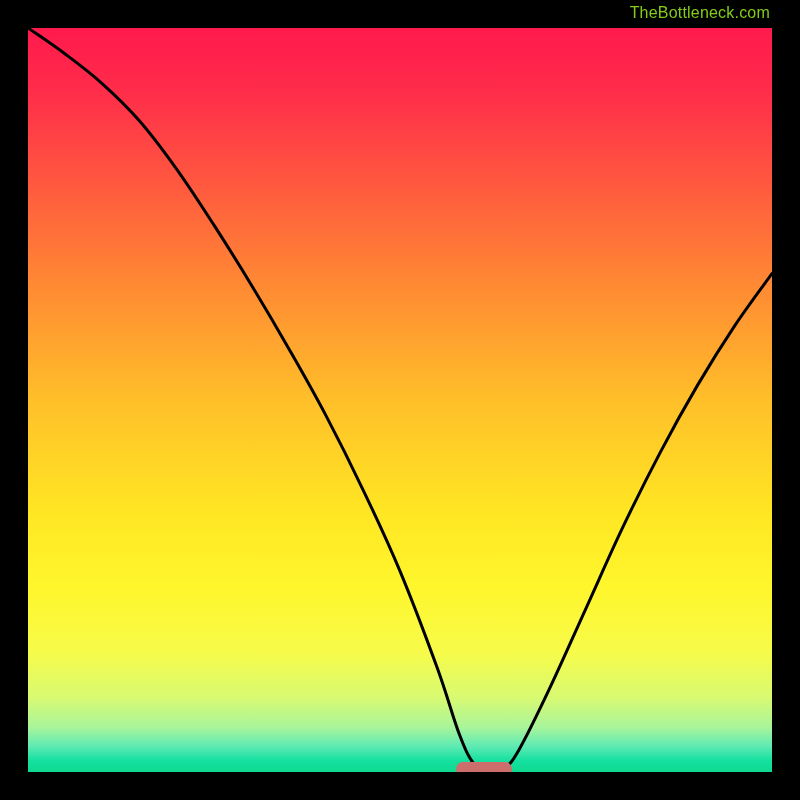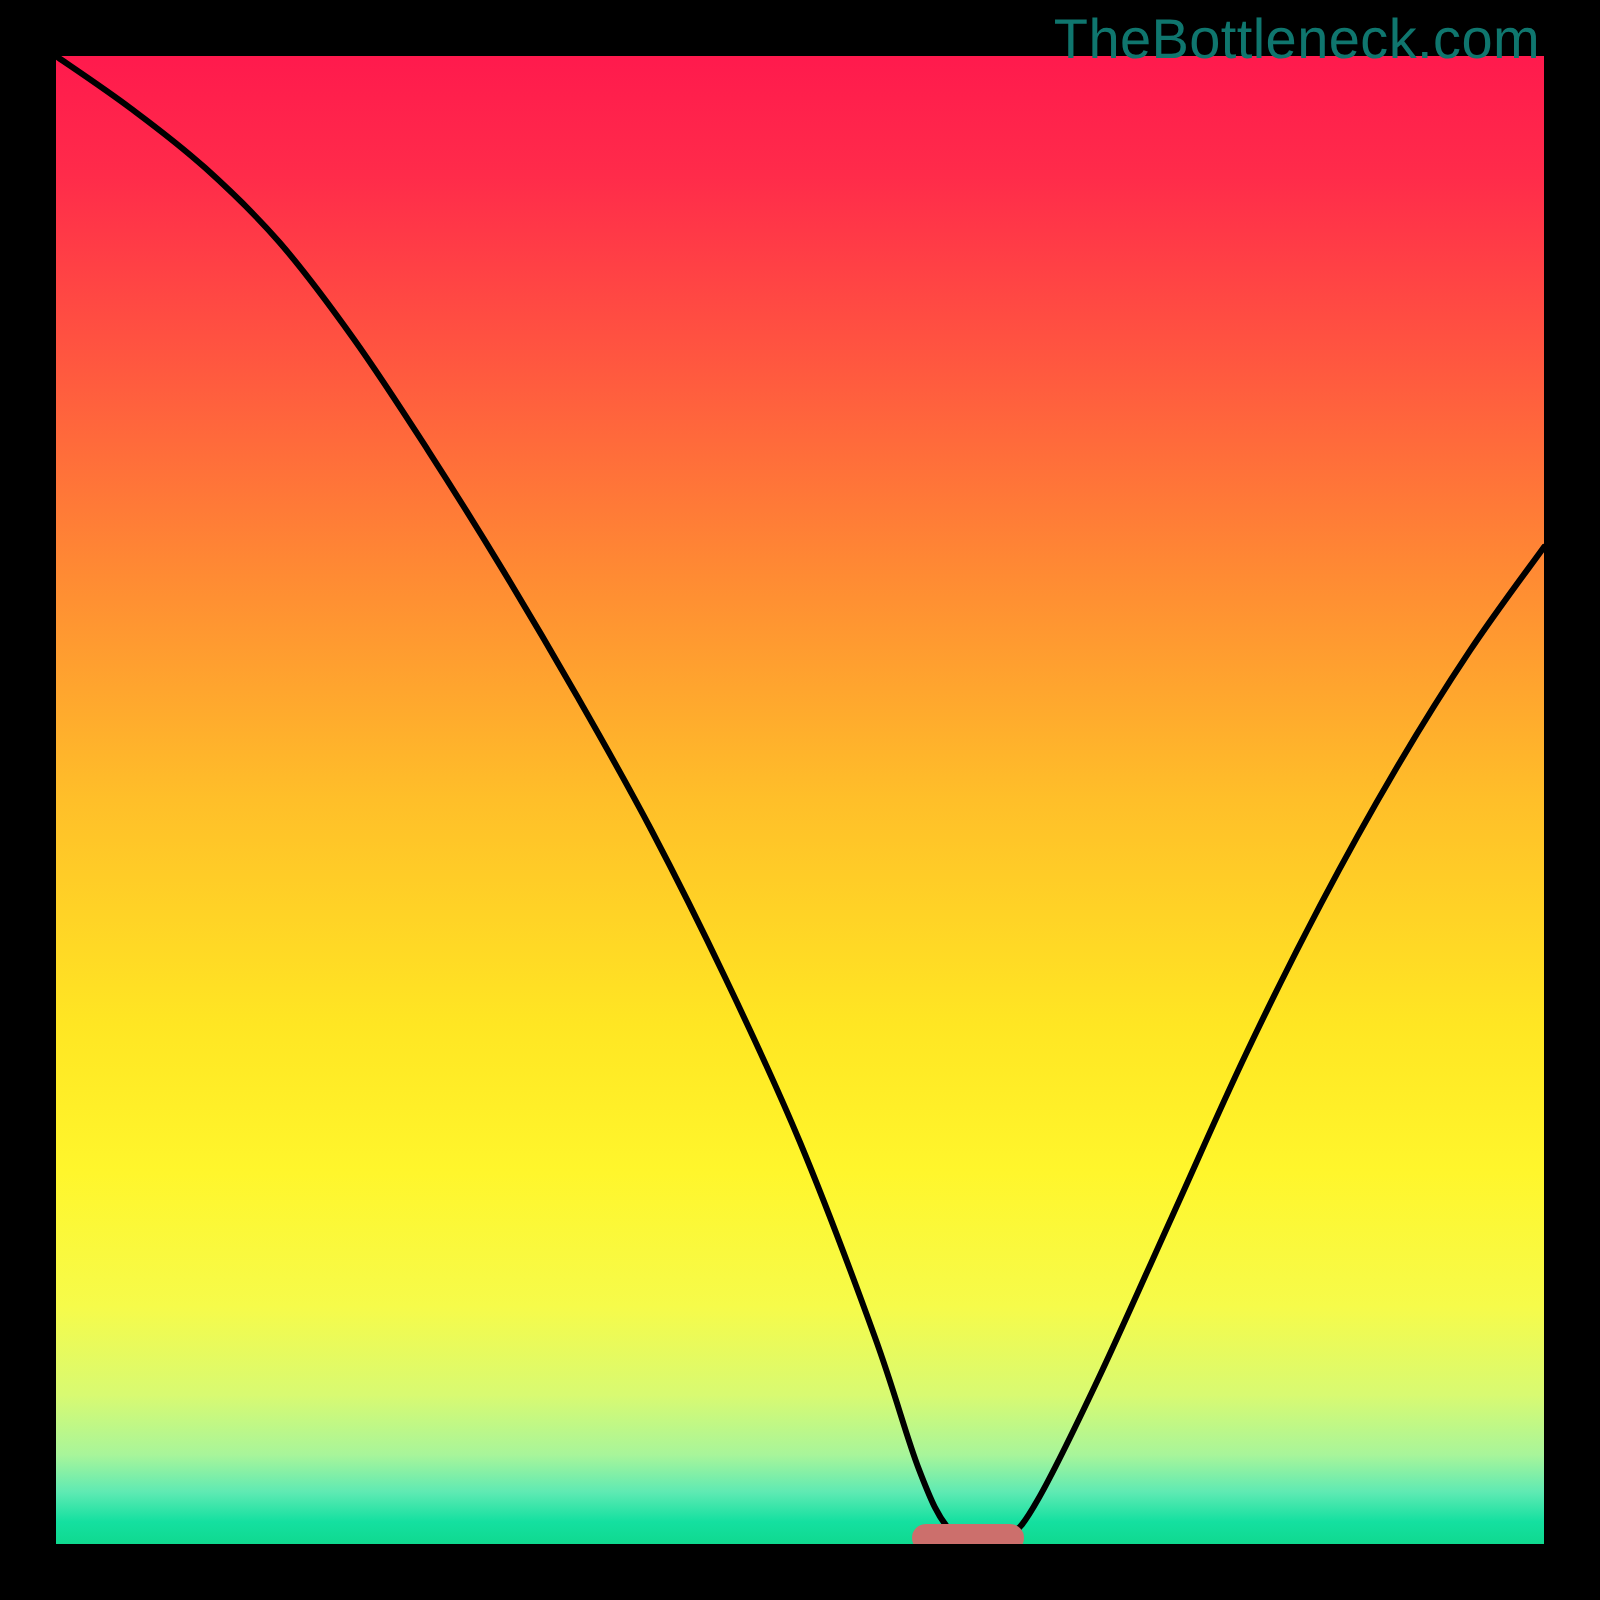--- a/index.html
+++ b/index.html
@@ -38,22 +38,22 @@
     left: 0;
     top: 0;
     width: 744px;
     height: 744px;
   }
   .watermark {
     position: absolute;
     top: 4px;
     right: 30px;
     font-family: Arial, Helvetica, sans-serif;
-    font-size: 28px;
-    color: #0f766e;
+    font-size: 16px;
+    color: #84cc16;
     letter-spacing: 0.2px;
   }
   .marker {
     position: absolute;
     background: #cc6f6c;
     border-radius: 999px;
   }
 </style>
 </head>
 <body>

